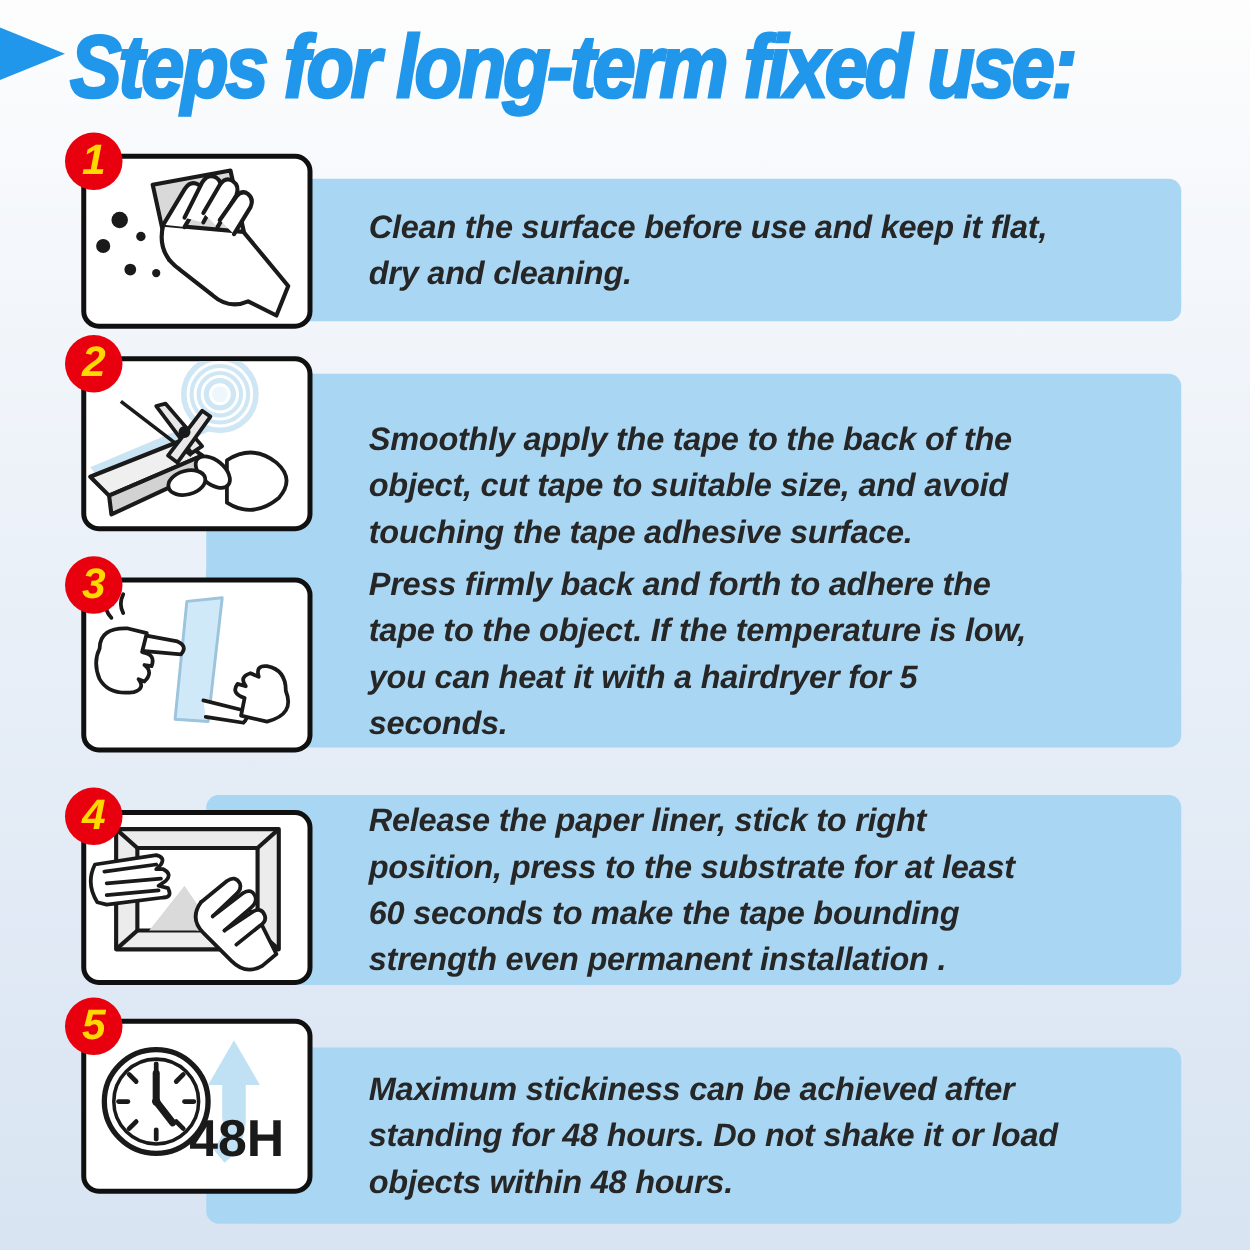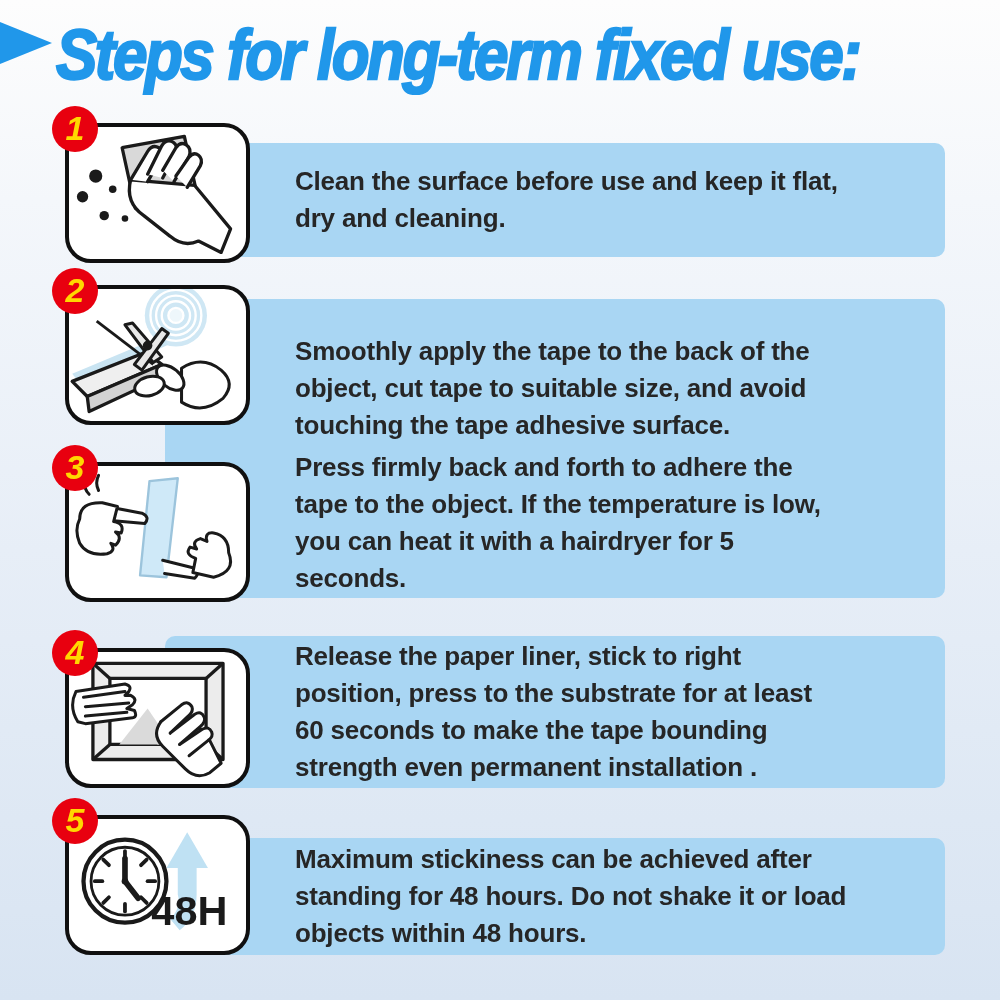--- a/index.html
+++ b/index.html
@@ -17,46 +17,46 @@
   }
   .page-title{
     position:absolute;left:56px;top:14px;margin:0;white-space:nowrap;
     font-size:62px;font-weight:bold;font-style:italic;letter-spacing:-2.5px;
     color:#2097ea;-webkit-text-stroke:2px #2097ea;
     transform:scaleY(1.14);transform-origin:left top;
   }
   
   .band{
     position:absolute;left:165px;width:780px;border-radius:10px;
-    background:#a9d6f3;display:flex;align-items:center;z-index:1;
+    background:#a9d6f3;display:flex;align-items:center;z-index:1;font-style:italic;
   }
   .band p{
     margin:0;padding-left:130px;white-space:pre;
     font-size:26px;font-weight:bold;line-height:37px;color:#262626;letter-spacing:-0.2px;
   }
   .iconbox{
     position:absolute;left:65px;width:185px;height:140px;z-index:2;
-    background:#ffffff;border:4px solid #101010;border-radius:26px;box-sizing:border-box;
+    background:#ffffff;border:4px solid #101010;border-radius:14px;box-sizing:border-box;
     display:flex;justify-content:center;overflow:hidden;
   }
   .iconbox svg{width:177px;height:132px;}
   .badge{
     position:absolute;left:52px;width:46px;height:46px;border-radius:50%;
     background:#e8000f;z-index:3;display:flex;align-items:center;justify-content:center;
   }
   .badge span{
     color:#ffd800;font-size:34px;font-weight:bold;font-style:italic;line-height:1;
     transform:translateY(-1px);
   }
   
   .s1 .badge{top:106px}.s1 .iconbox{top:123px}.s1 .band{top:143px;height:114px}
   .s2 .badge{top:268px}.s2 .iconbox{top:285px}.s2 .band{top:299px;height:178px}
   .s3 .badge{top:445px}.s3 .iconbox{top:462px}.s3 .band{top:448px;height:150px}
   .s4 .badge{top:630px}.s4 .iconbox{top:648px}.s4 .band{top:636px;height:152px}
-  .s5 .badge{top:798px}.s5 .iconbox{top:815px}.s5 .band{top:838px;height:117px}
+  .s5 .badge{top:798px}.s5 .iconbox{top:815px}.s5 .band{top:838px;height:141px}
 </style>
 </head>
 <body>
 
 <div class="page">
 
   <div class="title-row">
     <span class="title-tri"></span>
     <h1 class="page-title">Steps for long-term fixed use:</h1>
   </div>

